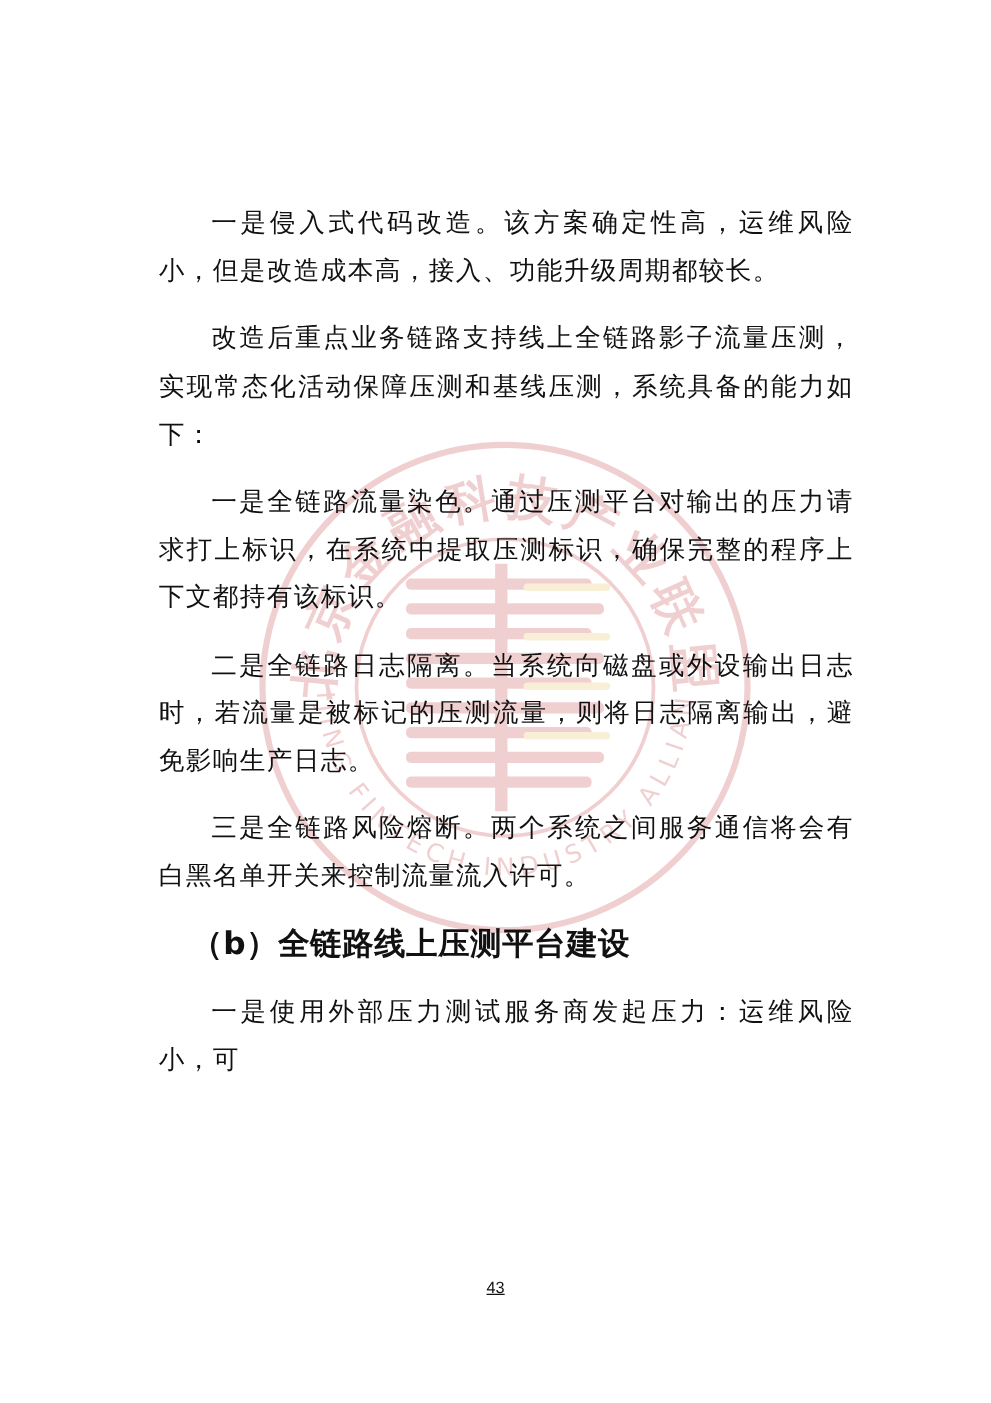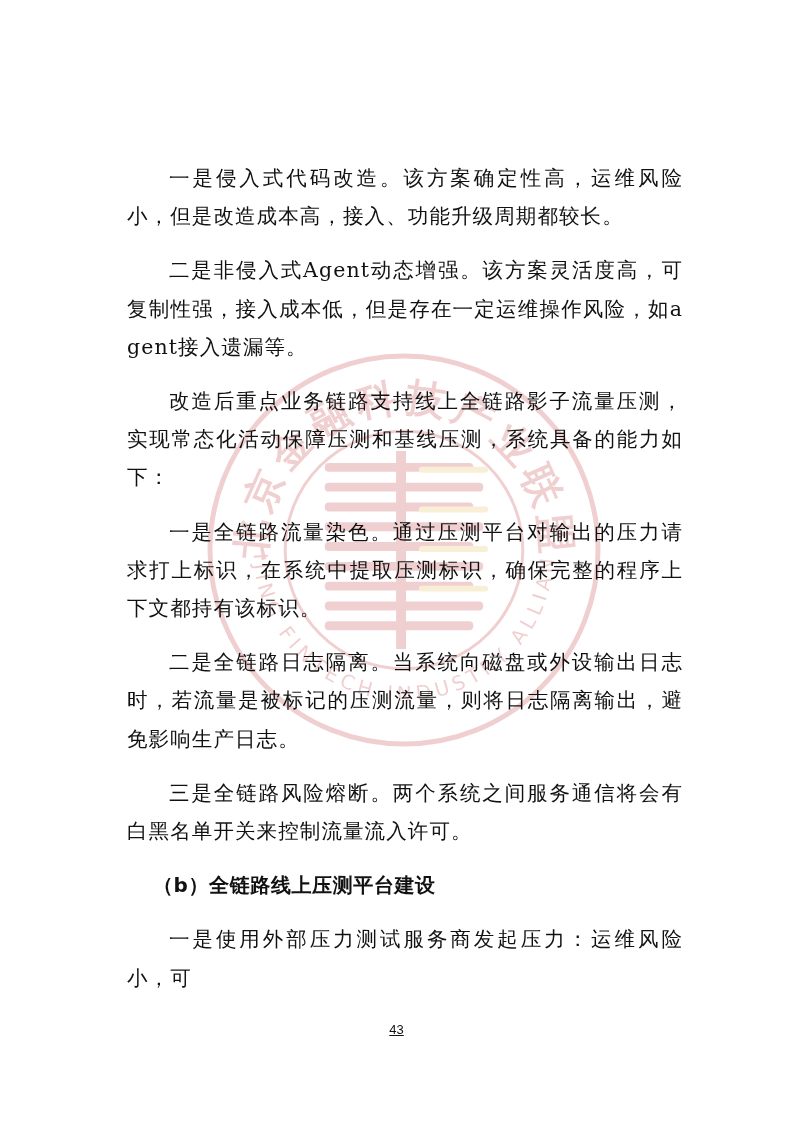--- a/index.html
+++ b/index.html
@@ -44,21 +44,21 @@
       line-height: 38.2px;
       letter-spacing: 1.1px;
       text-indent: 42px;
       text-align: justify;
       word-break: break-all;
     }
     .heading {
       margin: 0;
       font-family: "DejaVu Sans", "Liberation Sans", sans-serif;
       font-weight: bold;
-      font-size: 20px;
+      font-size: 25px;
       line-height: 38.2px;
       letter-spacing: 0.6px;
       text-indent: 42px;
     }
     .subheading {
       margin: 0;
       font-family: "DejaVu Sans", "Liberation Sans", sans-serif;
       font-weight: bold;
       font-size: 20px;
       line-height: 38.2px;
@@ -111,21 +111,20 @@
     <g fill="#e8b74a">
       <rect x="215" y="116" width="70" height="6" rx="3"></rect>
       <rect x="215" y="156" width="70" height="6" rx="3"></rect>
       <rect x="215" y="196" width="70" height="6" rx="3"></rect>
       <rect x="215" y="236" width="70" height="6" rx="3"></rect>
     </g>
   </svg>
 
   <div class="content">
     <p class="para">一是侵入式代码改造。该方案确定性高，运维风险小，但是改造成本高，接入、功能升级周期都较长。</p>
-    <p class="para">二是非侵入式Agent动态增强。该方案灵活度高，可复制性强，接入成本低，但是存在一定运维操作风险，如agent接入遗漏等。</p>
     <p class="para">改造后重点业务链路支持线上全链路影子流量压测，实现常态化活动保障压测和基线压测，系统具备的能力如下：</p>
     <p class="para">一是全链路流量染色。通过压测平台对输出的压力请求打上标识，在系统中提取压测标识，确保完整的程序上下文都持有该标识。</p>
     <p class="para">二是全链路日志隔离。当系统向磁盘或外设输出日志时，若流量是被标记的压测流量，则将日志隔离输出，避免影响生产日志。</p>
     <p class="para">三是全链路风险熔断。两个系统之间服务通信将会有白黑名单开关来控制流量流入许可。</p>
     <p class="heading">（b）全链路线上压测平台建设</p>
     <p class="para">一是使用外部压力测试服务商发起压力：运维风险小，可</p>
   </div>
 
   <div class="page-number">43</div>
 </div>

